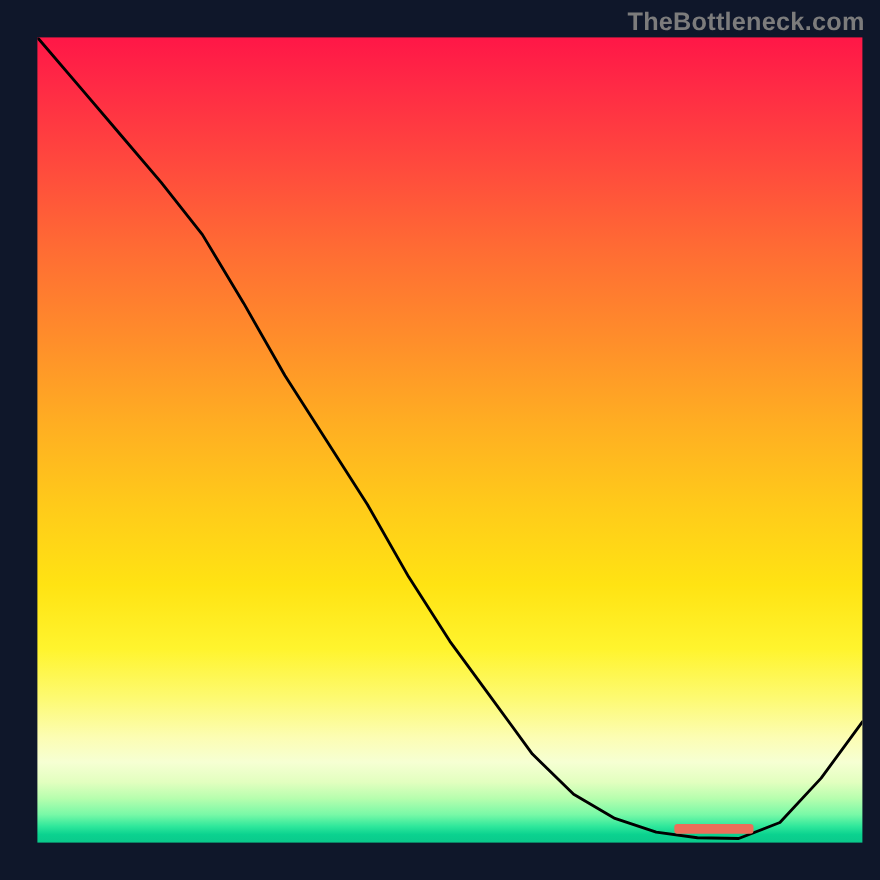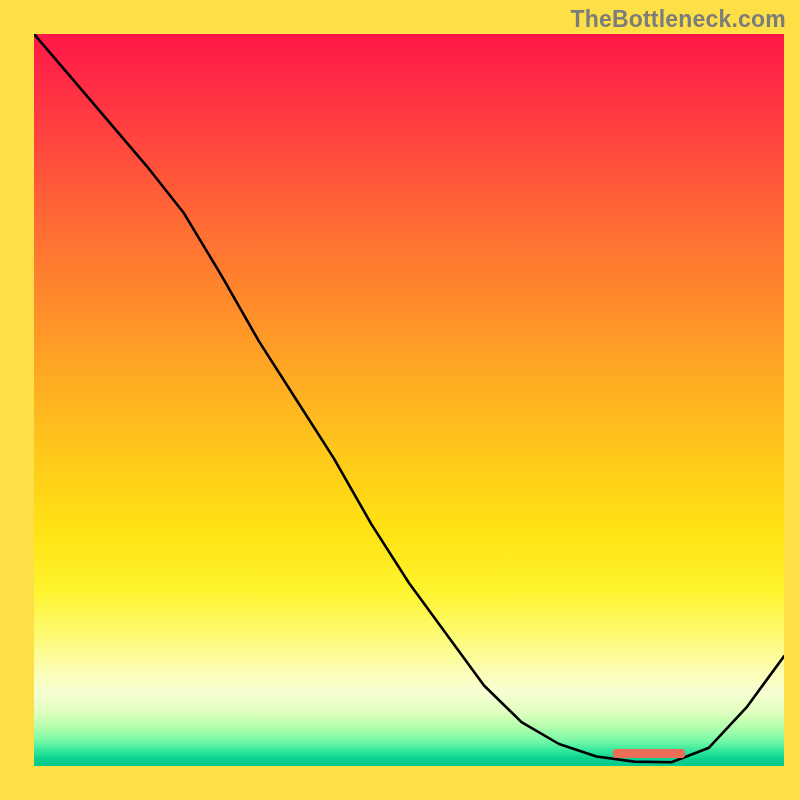--- a/index.html
+++ b/index.html
@@ -1,17 +1,17 @@
 <!DOCTYPE html>
 <html><head>
 <meta charset="utf-8">
 <style>
   * { margin: 0; padding: 0; box-sizing: border-box; }
   html, body { width: 800px; height: 800px; background: #000; overflow: hidden; }
-  .wrapper { position: relative; width: 800px; height: 800px; background: #fde047; }
+  .wrapper { position: relative; width: 800px; height: 800px; background: #0f172a; }
   .watermark {
     position: absolute;
     top: 6px;
     right: 14px;
     font-family: Arial, Helvetica, sans-serif;
     font-size: 23px;
     font-weight: bold;
     color: #7c7c7c;
     letter-spacing: 0.2px;
   }

